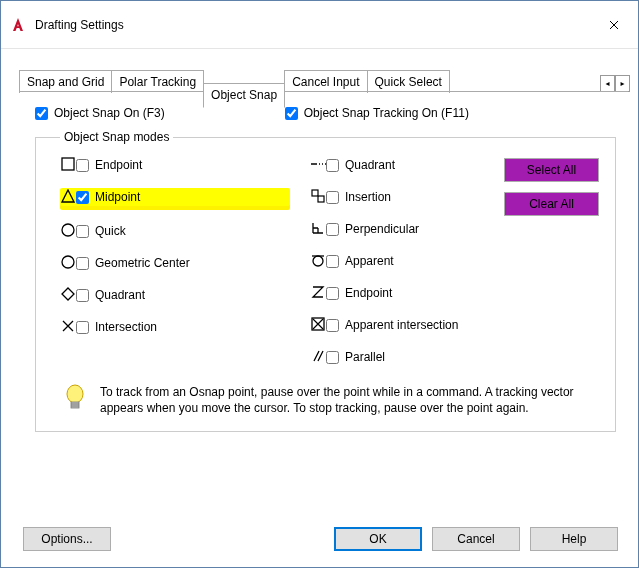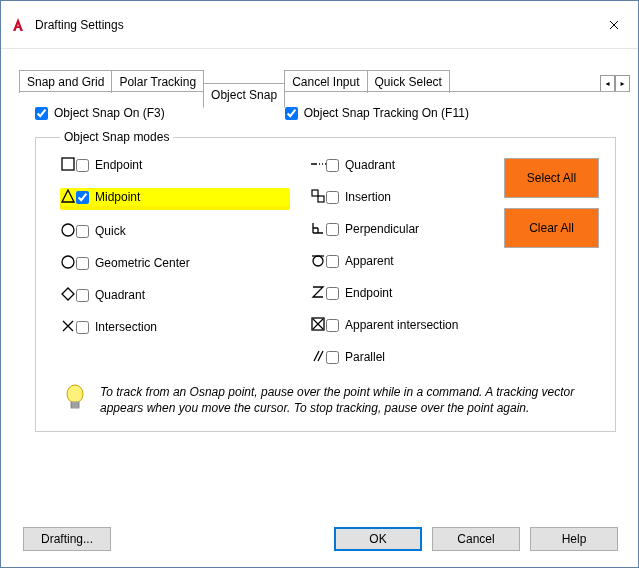--- a/index.html
+++ b/index.html
@@ -127,33 +127,32 @@
   box-shadow: 0 2px 0 0 #fff200, 0 4px 0 0 #fff200;
   border-radius: 2px;
 }
 .btncol {
   position: absolute;
   right: 16px; top: 14px;
   display: flex; flex-direction: column; gap: 10px;
 }
 button.std {
   width: 95px;
-  height: 40px;
-  background: #f97316;
+  height: 24px;
+  background: #a21caf;
   border: 1px solid #adadad;
   font-family: inherit;
   font-size: 12px;
   cursor: default;
 }
 .hint {
   display: flex;
   gap: 12px;
   margin-top: 20px;
   padding: 0 4px;
-  font-style: italic;
 }
 .hint .bulb { width: 24px; flex-shrink: 0; }
 .hint .txt { font-size: 12px; line-height: 1.35; }
 .footer {
   display: flex;
   align-items: center;
   padding: 10px 20px 16px 22px;
   gap: 10px;
 }
 .footer .spacer { flex: 1; }
@@ -397,19 +396,19 @@
             <rect x="7" y="18" width="8" height="6" fill="#bdbdbd" stroke="#777" stroke-width="0.8"></rect>
             <path d="M7 20 L15 20 M7 22 L15 22" stroke="#777" stroke-width="0.8"></path>
           </svg>
         </div>
         <div class="txt">To track from an Osnap point, pause over the point while in a command.  A tracking vector appears when you move the cursor.  To stop tracking, pause over the point again.</div>
       </div>
     </fieldset>
   </div>
 
   <div class="footer">
-    <button class="fbtn">Drafting...</button>
+    <button class="fbtn">Options...</button>
     <div class="spacer"></div>
     <button class="fbtn primary">OK</button>
     <button class="fbtn">Cancel</button>
     <button class="fbtn">Help</button>
   </div>
 </div>
 
 </body></html>

